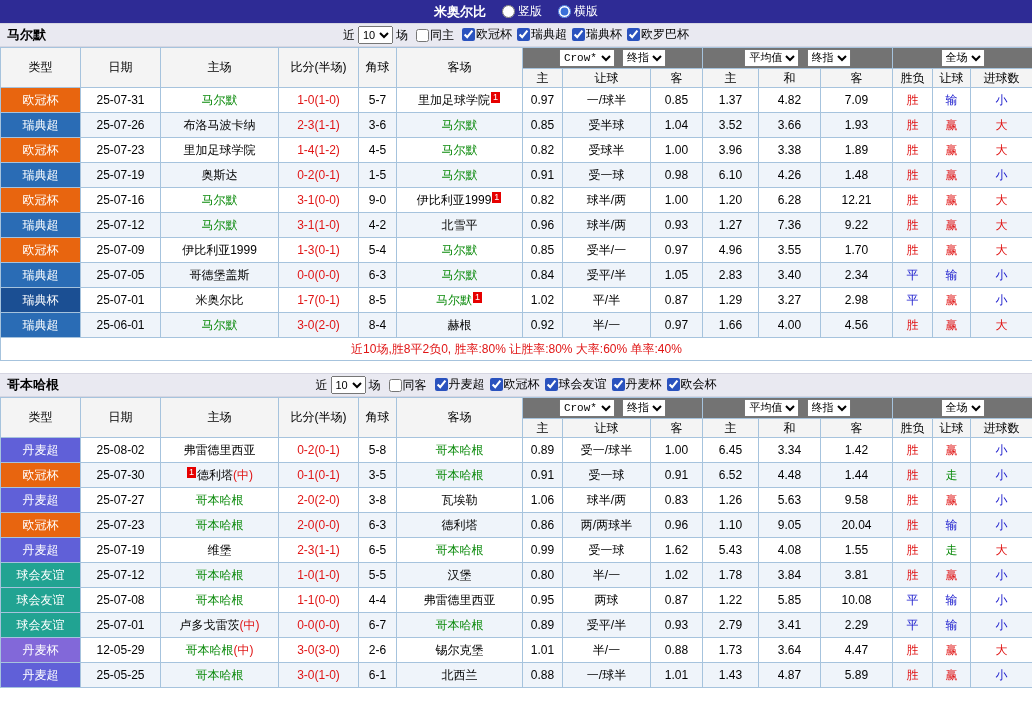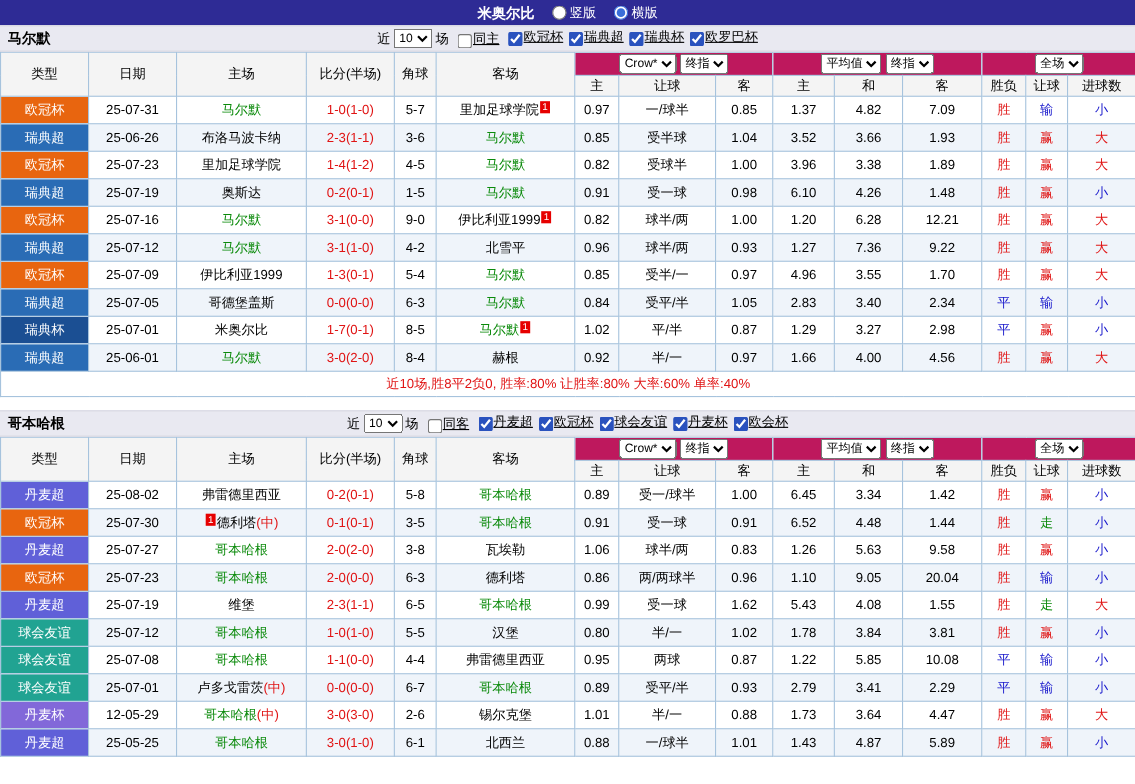--- a/index.html
+++ b/index.html
@@ -17,28 +17,28 @@
   .topbar input { margin:0; accent-color:#3a6fd8; }
 
   .section { margin-bottom:12px; }
   .section-strip {
     height:24px; background:#e9e9f1; border-top:1px solid #d6d6e2; border-bottom:1px solid #d6d6e2;
     position:relative; display:flex; align-items:center;
   }
   .team-name { position:absolute; left:7px; font-weight:bold; font-size:13px; }
   .filters { margin:0 auto; display:flex; align-items:center; gap:3px; }
   select { font-size:11px; height:18px; font-family:inherit; }
-  .chk { display:inline-flex; align-items:flex-end;text-decoration:underline; }
+  .chk { display:inline-flex; align-items:center; }
   .chk input { margin:0 1px 0 5px; width:13px; height:13px; accent-color:#2a52be; }
 
   table { border-collapse:collapse; width:1032px; table-layout:fixed; font-size:12px; }
   th,td { border:1px solid #a6c3dd; padding:0; text-align:center; white-space:nowrap; overflow:hidden; }
   thead th { background:#f4f4f4; font-weight:normal; height:19px; }
   thead tr:first-child th { height:21px; }
-  thead th.selcell { background:#be185d; }
+  thead th.selcell { background:#737373;font-family:Liberation Mono, monospace; }
   tbody td { height:25px; }
   tbody tr:nth-child(even) { background:#eff4fa; }
   td.league { color:#fff; }
   .c-red   { color:#e01414; }
   .c-blue  { color:#1717cc; }
   .c-green { color:#0b8a0b; }
   .card {
     display:inline-block; background:#e60000; color:#fff;
     font-size:9px; line-height:11px; padding:0 2px; margin:0 1px; vertical-align:top;
   }
@@ -148,21 +148,21 @@
           <td>0.85</td>
           <td>1.37</td>
           <td>4.82</td>
           <td>7.09</td>
           <td class="c-red">胜</td>
           <td class="c-blue">输</td>
           <td class="c-blue">小</td>
         </tr>
         <tr>
           <td class="league" style="background: rgb(42, 108, 181);">瑞典超</td>
-          <td>25-06-26</td>
+          <td>25-07-26</td>
           <td><span>布洛马波卡纳</span></td>
           <td class="c-red">2-3(1-1)</td>
           <td>3-6</td>
           <td><span class="c-green">马尔默</span></td>
           <td>0.85</td>
           <td>受半球</td>
           <td>1.04</td>
           <td>3.52</td>
           <td>3.66</td>
           <td>1.93</td>

